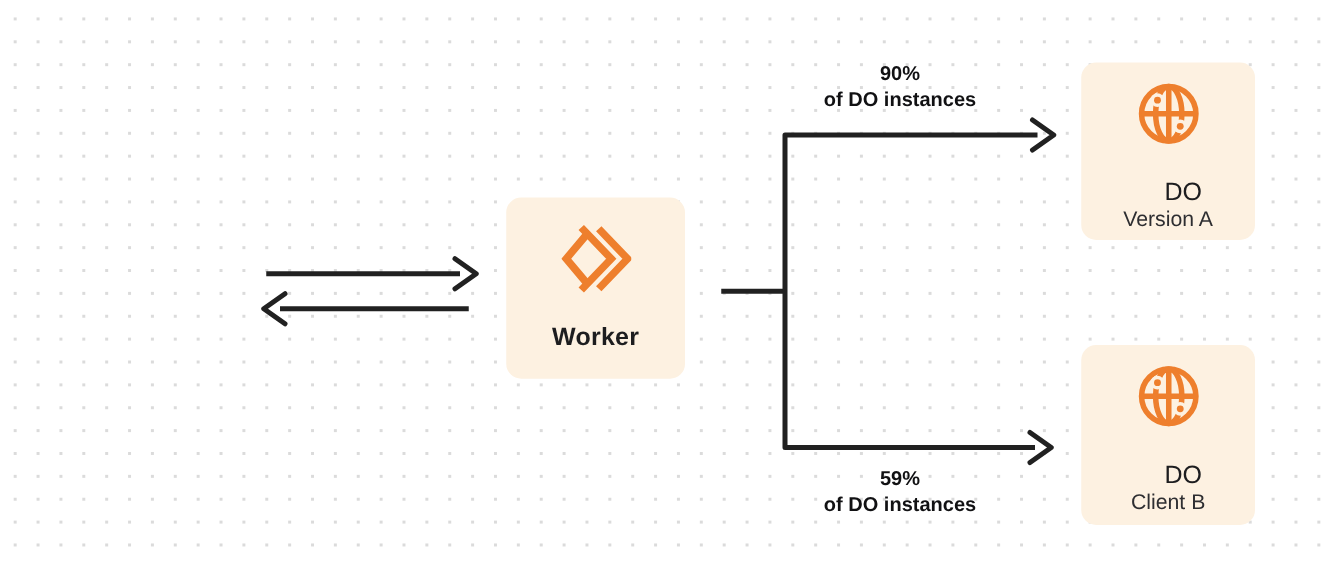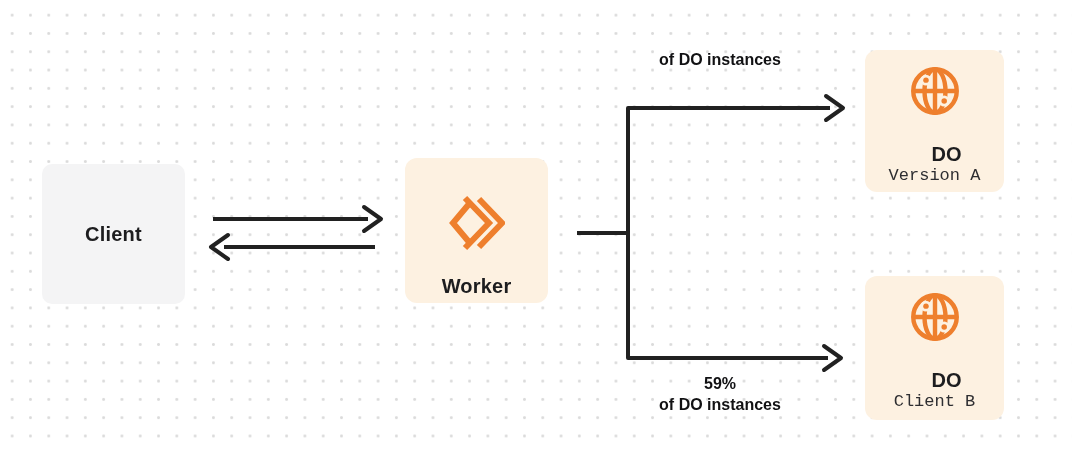--- a/index.html
+++ b/index.html
@@ -31,39 +31,38 @@
   }
   .node.gray { background: #f4f4f5; border-radius: 10px; }
   .node.cream { background: #fdf1e1; }
   .node-label {
     font-size: 20px;
     font-weight: 700;
     color: #1d1d1f;
     letter-spacing: 0.2px;
   }
   .client-box { left: 42px; top: 164px; width: 143px; height: 140px; justify-content: center; }
-  .worker-box { left: 405px; top: 158px; width: 143px; height: 145px; padding-top: 37px; }
+  .worker-box { left: 405px; top: 158px; width: 143px; height: 145px; padding-top: 21px; }
   .worker-box .node-label { margin-top: 24px; }
   .do-box { width: 139px; padding-top: 12px; }
   .do-a-box { left: 865px; top: 50px; height: 142px; }
   .do-b-box { left: 865px; top: 276px; height: 144px; }
   .do-title {
     margin-top: 23px;
     font-size: 20px;
-    font-weight: 700;
+    font-weight: 400;
     color: #1d1d1f;
     line-height: 22px;
     margin-left: 24px;
   }
   .do-subtitle {
     font-size: 17px;
     font-weight: 400;
     color: #2e2e31;
     line-height: 22px;
-    font-family: Liberation Mono, monospace;
   }
   .branch-label {
     position: absolute;
     left: 595px;
     width: 250px;
     text-align: center;
     color: #111113;
     font-size: 16px;
     font-weight: 700;
     line-height: 21px;
@@ -90,23 +89,20 @@
       <path d="M577 233 H628"></path>
 
       <path d="M830 108 H628 V358 H828"></path>
 
       <path d="M826 96 L843 108 L826 120" stroke-linecap="round"></path>
 
       <path d="M824 346 L841 358 L824 370" stroke-linecap="round"></path>
     </g>
   </svg>
 
-  <div class="node gray client-box">
-    <div class="node-label">Client</div>
-  </div>
 
   <div class="node cream worker-box">
     <svg class="icon-workers" viewBox="0 0 56 56" xmlns="http://www.w3.org/2000/svg">
       <g stroke="#ee7f2d" stroke-width="6" fill="none" stroke-linecap="butt" stroke-linejoin="miter">
         <polyline points="20,9 4,28 20,47"></polyline>
         <polyline points="16,3 40,28 16,53"></polyline>
         <polyline points="30,4 53,28 30,52"></polyline>
       </g>
     </svg>
     <div class="node-label">Worker</div>
@@ -140,20 +136,21 @@
       <circle cx="24.8" cy="22.5" r="6.8" fill="#fdf1e1"></circle>
       <circle cx="24.8" cy="22.5" r="3.4" fill="#ee7f2d"></circle>
       <circle cx="47.4" cy="48.5" r="6.8" fill="#fdf1e1"></circle>
       <circle cx="47.4" cy="48.5" r="3.4" fill="#ee7f2d"></circle>
     </svg>
     <div class="do-title">DO</div>
     <div class="do-subtitle">Client B</div>
   </div>
 
   <div class="branch-label branch-label-top">
+    <div>90%</div>
     <div>of DO instances</div>
   </div>
   <div class="branch-label branch-label-bottom">
     <div>59%</div>
     <div>of DO instances</div>
   </div>
 
 </div>
 
 </body></html>

